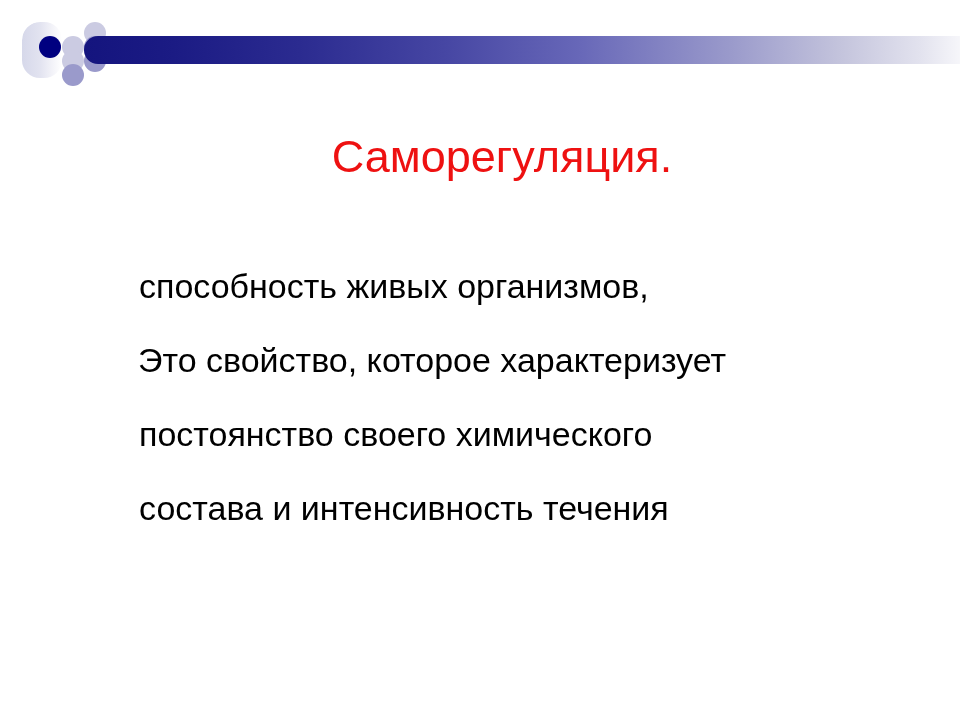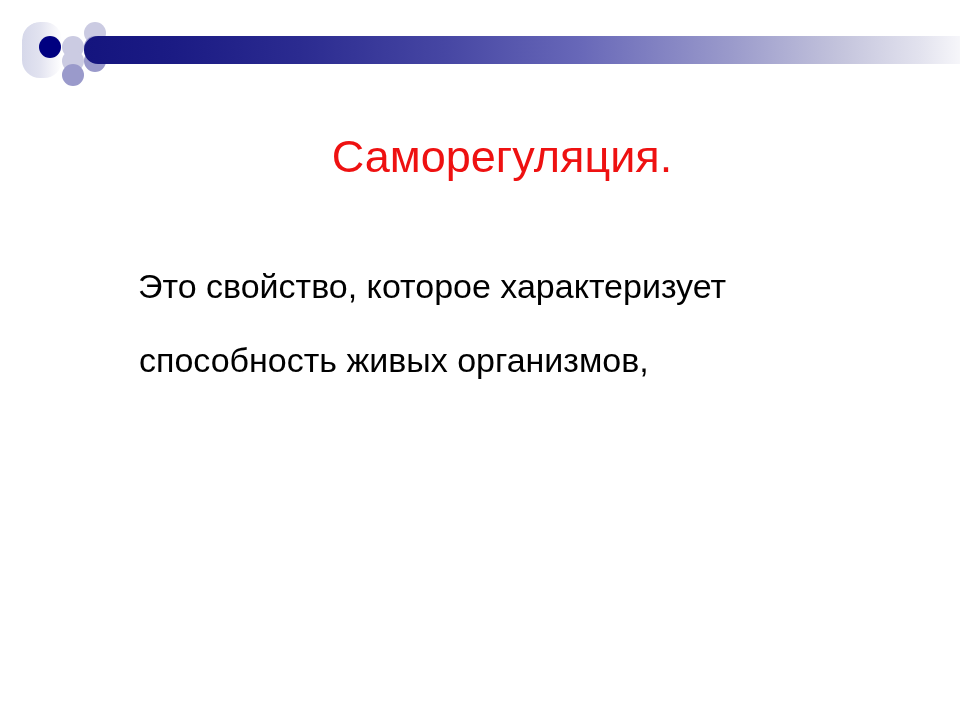--- a/index.html
+++ b/index.html
@@ -128,17 +128,19 @@
 
     <div class="deco-bar"></div>
 
     <div class="deco-sq sq-mid" style="left:40px; top:42px; width:22px; height:14px;"></div>
 
   </div>
 
   <h1 class="title">Саморегуляция.</h1>
 
   <div class="body-block">
+    <div class="body-line">способность живых организмов,</div>
     <div class="body-line indent">Это свойство, которое характеризует</div>
-    <div class="body-line">способность живых организмов,</div>
+    <div class="body-line">постоянство своего химического</div>
+    <div class="body-line">состава и интенсивность течения</div>
   </div>
 
 </div>
 
 </body></html>

